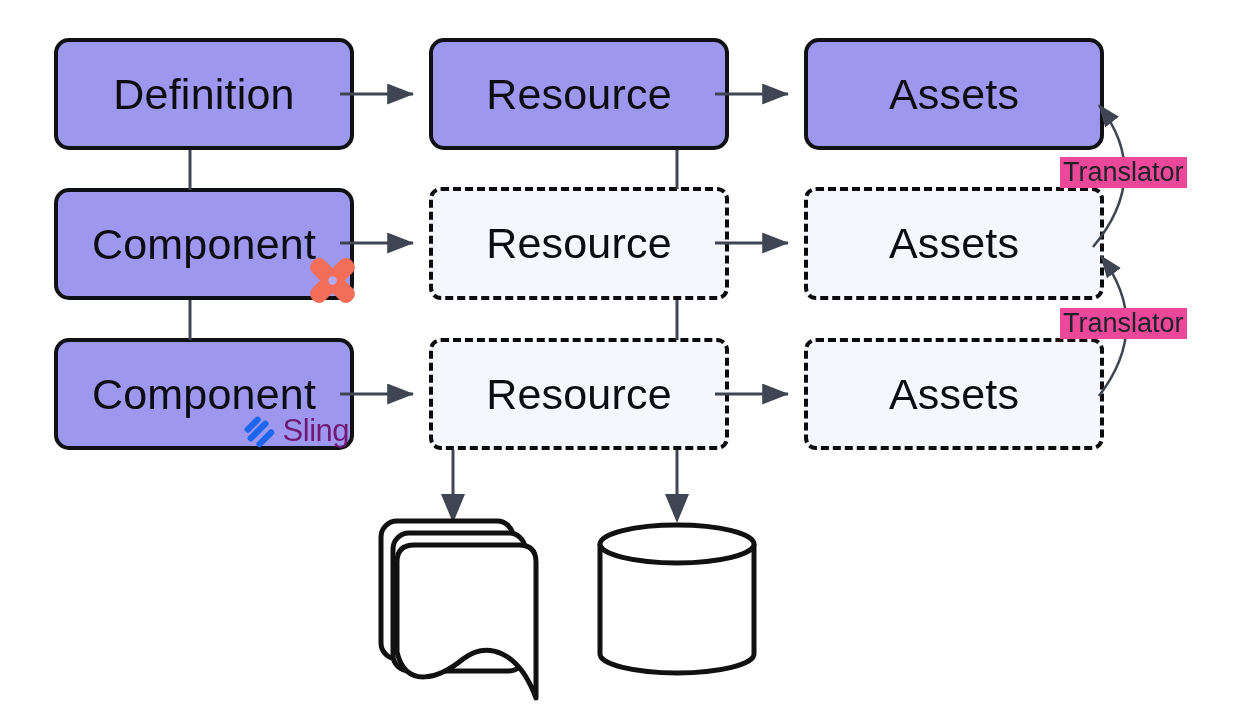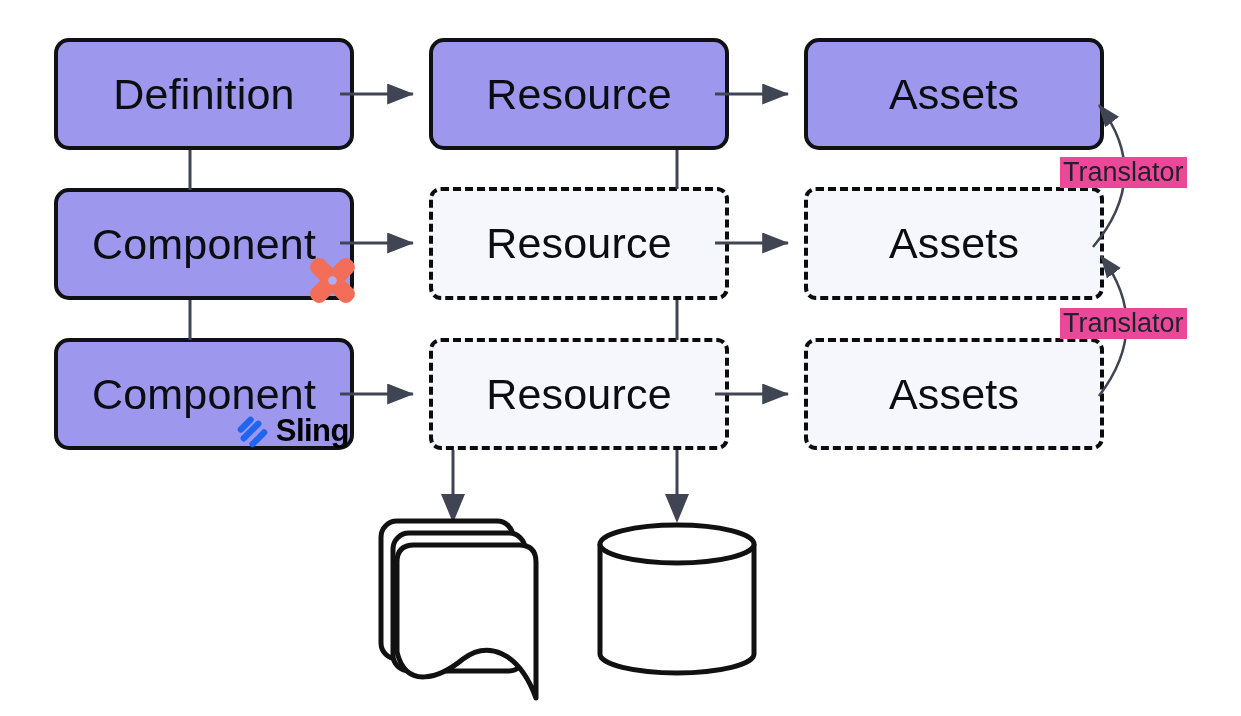--- a/index.html
+++ b/index.html
@@ -61,22 +61,22 @@
 
   .sling-badge {
     position:absolute;
     right:1px; bottom:-3px;
     display:flex; align-items:center; gap:5px;
     z-index:4;
   }
   .sling-icon { width:37px; height:33px; }
   .sling-text {
     font-size:31px;
-    font-weight:bold;
-    color:#000000;
+    font-weight:normal;
+    color:#701a75;
     letter-spacing:-0.5px;
   }
 </style>
 </head>
 <body>
 
 <div class="canvas">
 
   <div class="node" style="left:40px;top:38px;">
     <span class="node-label">Definition</span>

